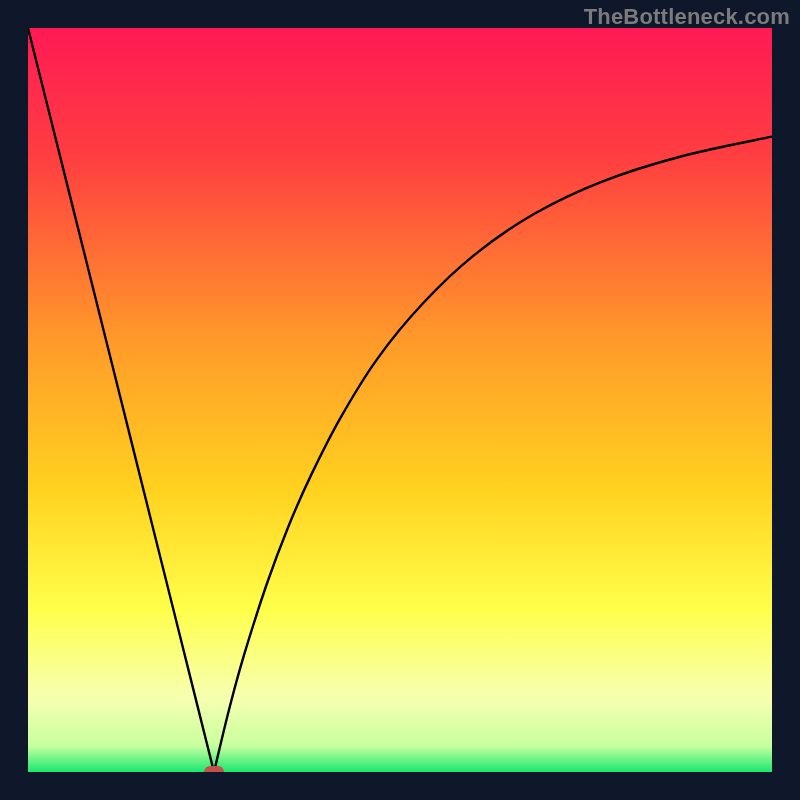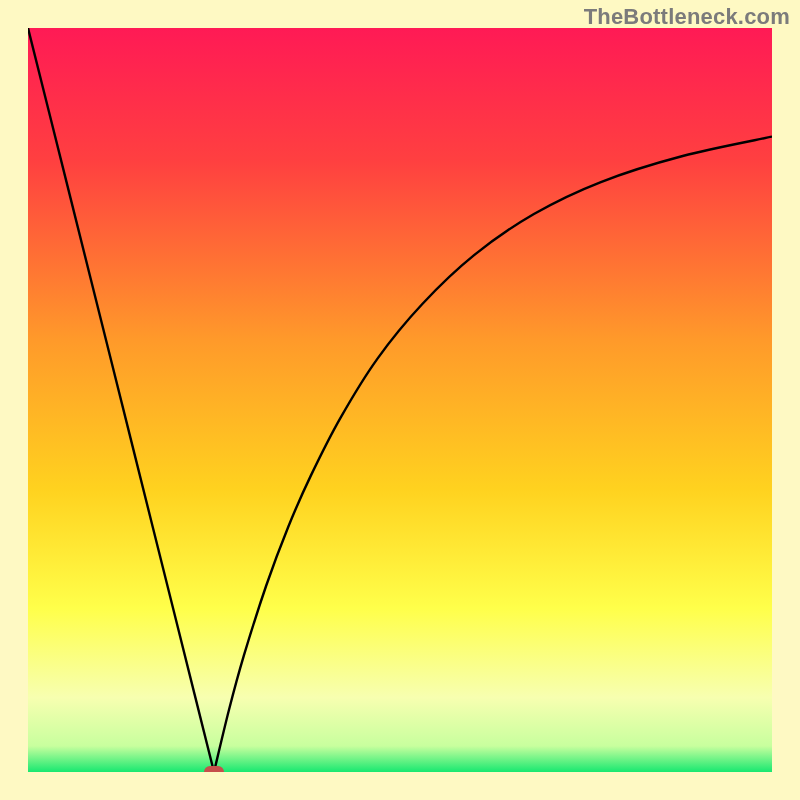--- a/index.html
+++ b/index.html
@@ -9,21 +9,21 @@
     height: 800px;
     overflow: hidden;
     background: #000;
     font-family: Arial, Helvetica, sans-serif;
   }
   .frame {
     position: absolute;
     top: 0; left: 0;
     width: 800px;
     height: 800px;
-    background: #fef9c3;
+    background: #0f172a;
   }
   .plot-area {
     position: absolute;
     top: 28px;
     left: 28px;
     width: 744px;
     height: 744px;
     overflow: hidden;
   }
   .watermark {

